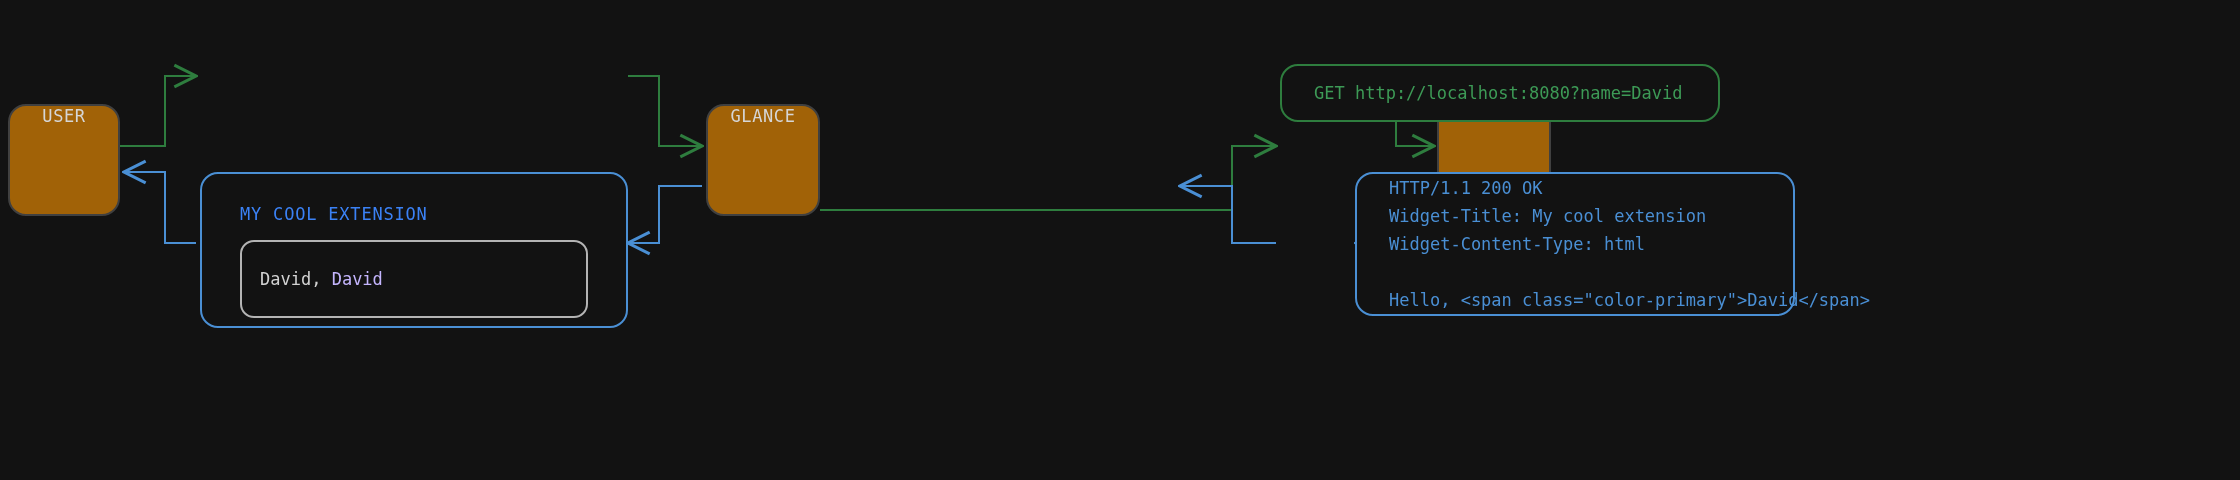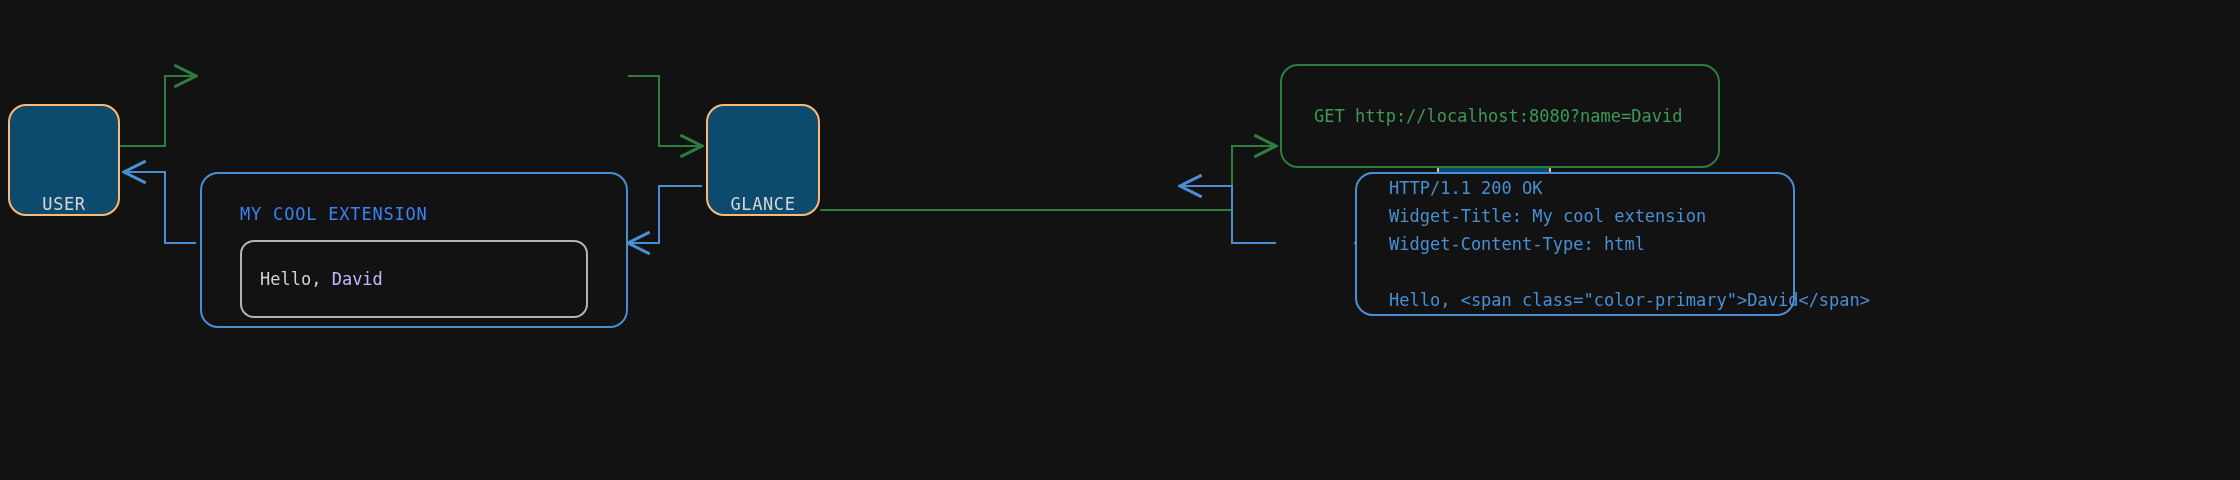--- a/index.html
+++ b/index.html
@@ -18,25 +18,25 @@
   }
   #wires {
     position: absolute;
     left: 0; top: 0;
     width: 2240px; height: 480px;
     pointer-events: none;
   }
 
   .node {
     position: absolute;
-    border: 2px solid #fdba74;
+    border: 2px solid #404040;
     border-radius: 18px;
-    background: #0c4a6e;
+    background: #a16207;
     display: flex;
-    align-items: flex-end;
+    align-items: flex-start;
     justify-content: center;
     z-index: 3;
   }
   .node-label {
     font-family: "DejaVu Sans Mono", monospace;
     font-size: 17px;
     letter-spacing: 0.6px;
     color: #d6d6d6;
     white-space: nowrap;
   }
@@ -135,32 +135,32 @@
 
   <div class="node" style="left:706px; top:104px; width:114px; height:112px;">
     <span class="node-label">GLANCE</span>
   </div>
 
   <div class="node" style="left:1437px; top:104px; width:114px; height:112px;">
     <span class="node-label">EXTENSION</span>
   </div>
 
 
-  <div class="codebox green-box" style="left:1280px; top:64px; width:440px; height:104px;">
+  <div class="codebox green-box" style="left:1280px; top:64px; width:440px; height:58px;">
     <div class="code">GET http://localhost:8080?name=David</div>
   </div>
 
   <div class="codebox blue-box" style="left:1355px; top:172px; width:440px; height:144px;">
     <div class="code">HTTP/1.1 200 OK
 Widget-Title: My cool extension
 Widget-Content-Type: html
 
 Hello, &lt;span class="color-primary"&gt;David&lt;/span&gt;</div>
   </div>
 
   <div class="widget-card" style="left:200px; top:172px; width:428px; height:156px;">
     <div class="widget-title">MY COOL EXTENSION</div>
     <div class="widget-body">
-      <span class="widget-body-text"><span>Hello, </span><span class="accent">David</span></span>
+      <span class="widget-body-text"><span>David, </span><span class="accent">David</span></span>
     </div>
   </div>
 
 </div>
 
 </body></html>

